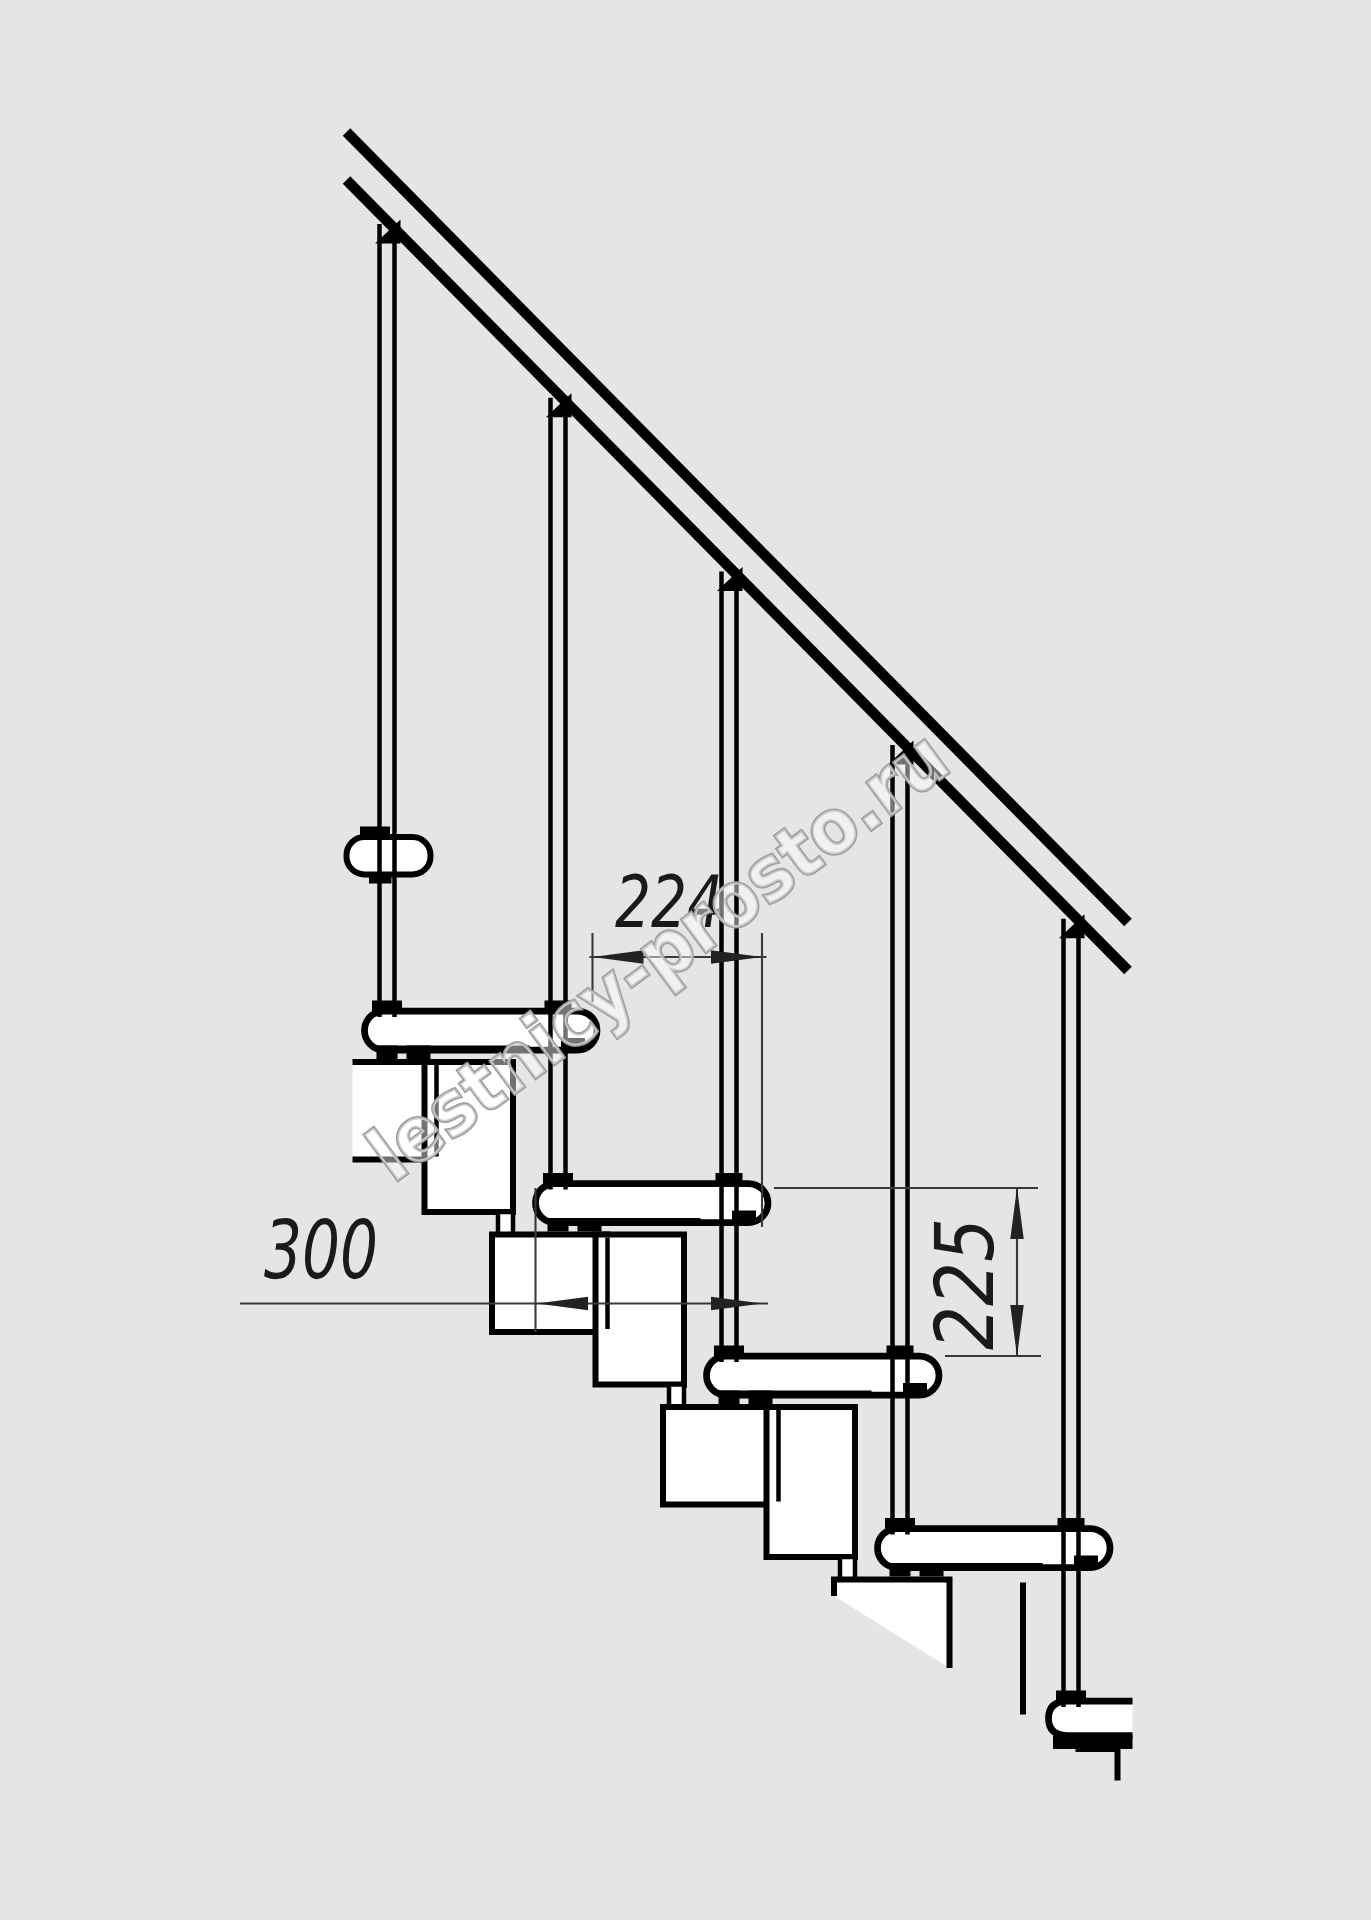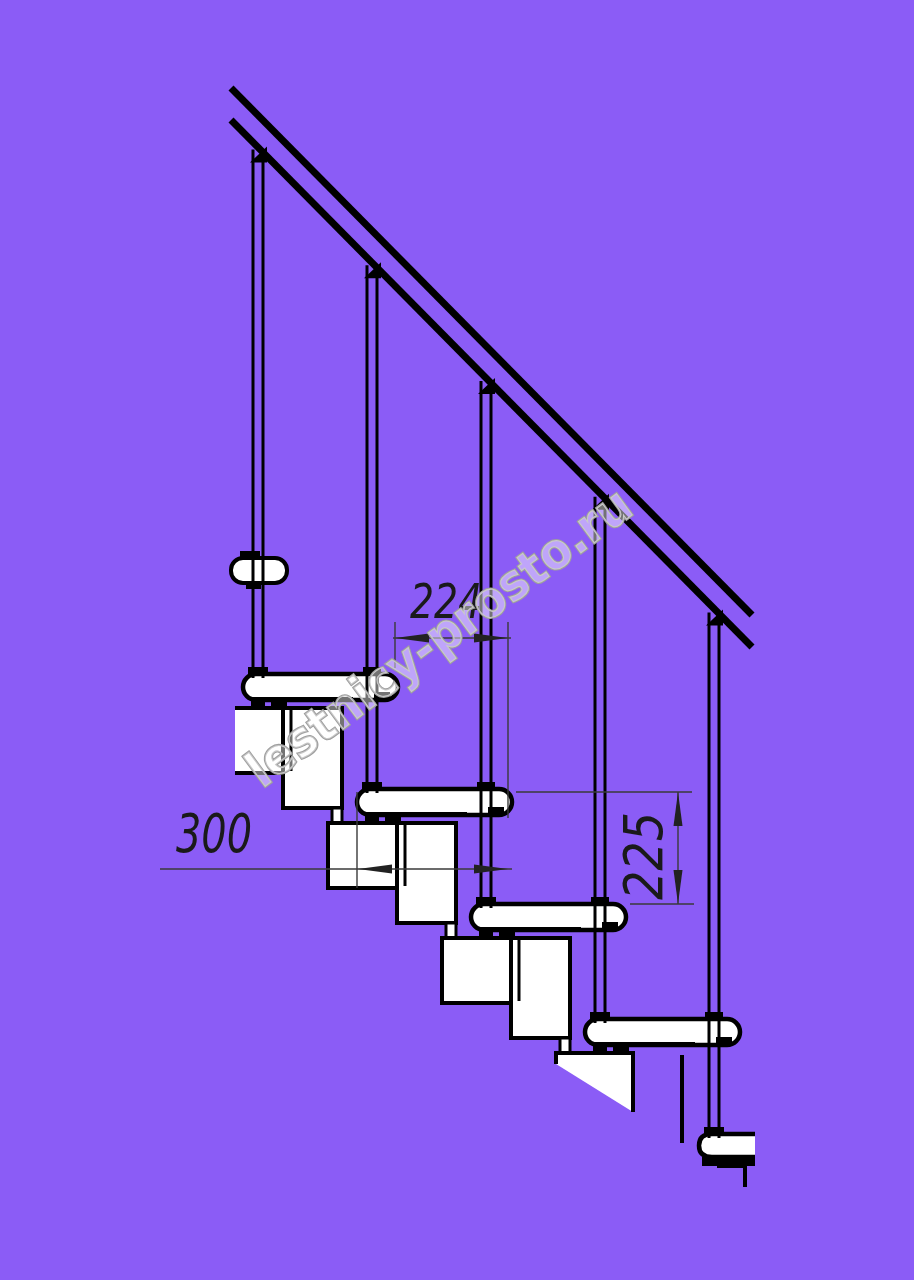--- a/index.html
+++ b/index.html
@@ -1,16 +1,16 @@
 <!DOCTYPE html>
 <html><head>
 <meta charset="utf-8">
 <style>
   html,body{margin:0;padding:0;background:#ffffff;}
-  .stage{position:relative;width:914px;height:1280px;background:#8b5cf6;overflow:hidden;}
+  .stage{position:relative;width:914px;height:1280px;background:#e5e5e5;overflow:hidden;}
   svg{position:absolute;left:0;top:0;}
   .dim{
     font-family:"DejaVu Sans",sans-serif;
     font-style:italic;
     font-size:48px;
     fill:#1a1a1a;
   }
   .dim-lg{font-size:54px;}
   .watermark{
     font-family:"DejaVu Sans",sans-serif;

